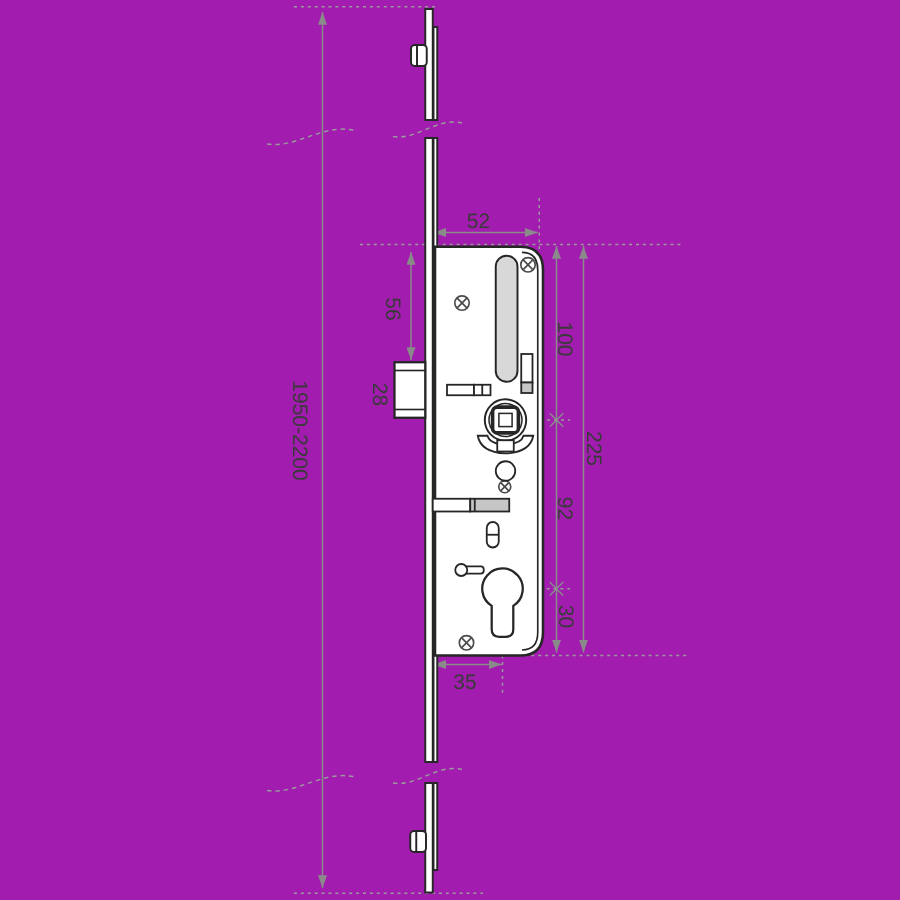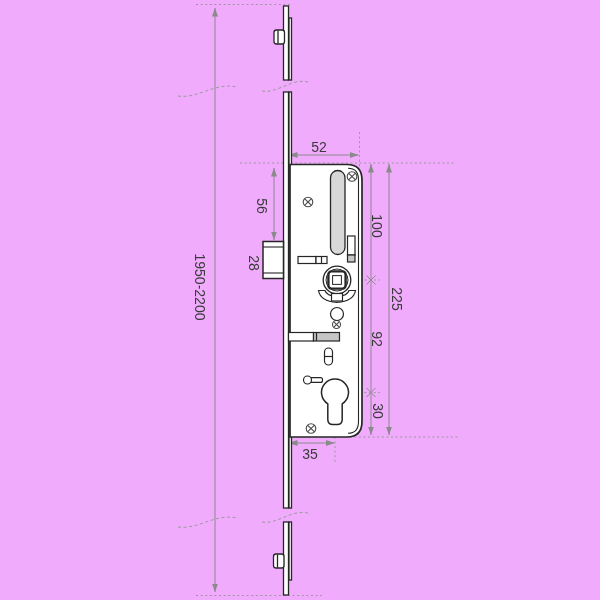--- a/index.html
+++ b/index.html
@@ -1,16 +1,16 @@
 <!DOCTYPE html>
 <html><head>
 <meta charset="utf-8">
 <style>
   html,body{margin:0;padding:0;background:#fff;}
-  .stage{position:relative;width:600px;height:600px;background:#f0abfc;overflow:hidden;
+  .stage{position:relative;width:600px;height:600px;background:#a21caf;overflow:hidden;
          font-family:"Liberation Sans", sans-serif;}
   svg{display:block;}
   .outline{stroke:#262626;fill:none;}
   .part{stroke:#262626;fill:#ffffff;}
   .part-gray{stroke:#262626;fill:#d8d8d8;}
   .part-dark{stroke:#262626;fill:#c6c6c6;}
   .dim{stroke:#8a8a8a;fill:none;stroke-width:1;}
   .dot{stroke:#9a9a9a;fill:none;stroke-width:1;stroke-dasharray:2 2.6;}
   .brk{stroke:#9a9a9a;fill:none;stroke-width:1;stroke-dasharray:3 2.6;}
   .dimtext{font-size:14px;fill:#3a3a3a;text-anchor:middle;}

